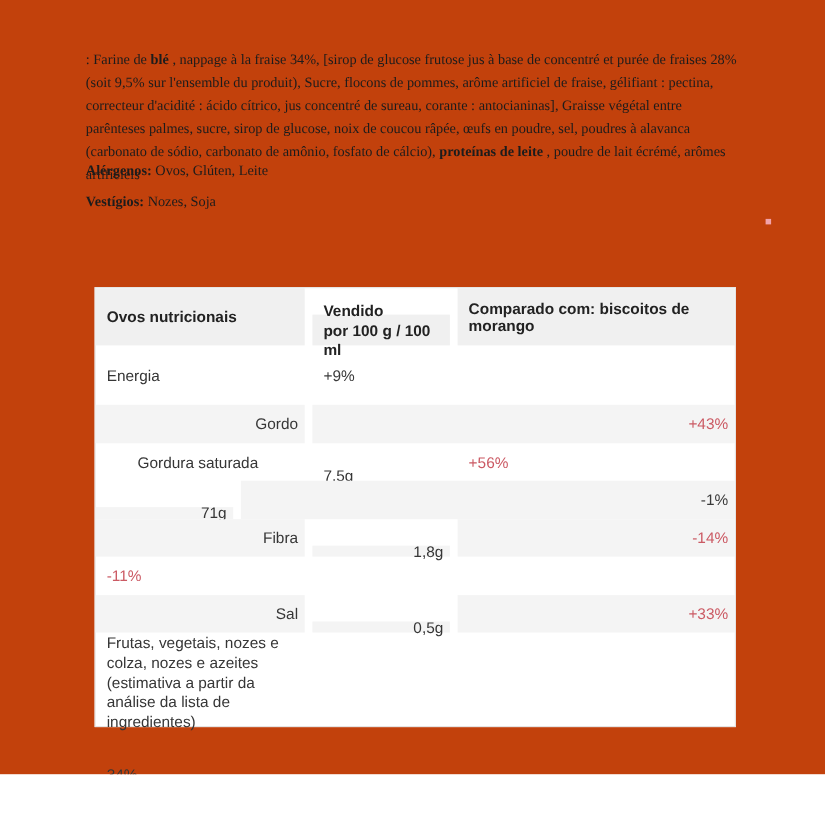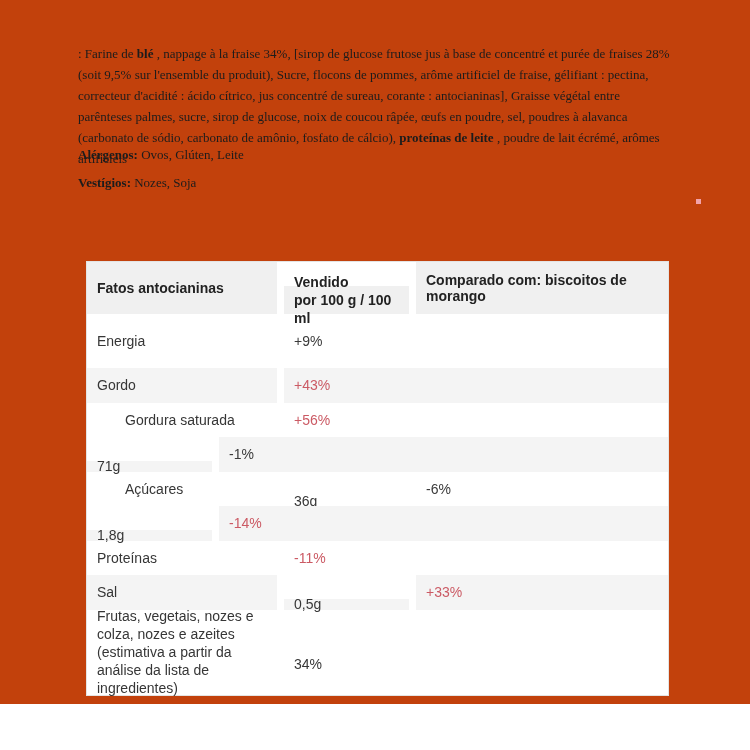--- a/index.html
+++ b/index.html
@@ -52,30 +52,30 @@
   .t-row { display: flex; gap: 7px; }
   .t-cell {
     display: flex;
     align-items: center;
     padding-left: 10px;
     padding-right: 6px;
   }
   .c1 { width: 190px; flex: none; }
   .c2 { width: 125px; flex: none; margin-top: 24px; }
   .c3 { flex: 1; }
-  .t-row.gray .t-cell { background: #f4f4f4; }
+  .t-row.gray .t-cell { background: #f4f4f4; justify-content: flex-end; }
   .t-row.header .t-cell { background: #f0f0f0; }
   .t-row.header {
     height: 52px;
     font-weight: bold;
     color: #222222;
   }
   .t-row.tall { height: 54px; }
   .t-row.std { height: 34.5px; }
-  .t-row.last { height: 85px; }
+  .t-row.last { height: 85px; flex-direction: column; }
   .pre { white-space: pre-line; line-height: 18px; }
   .multiline { line-height: 18px; }
   .indent { padding-left: 28px; }
   .pct-red { color: #cb5a64; }
   .pct-dark { color: #3a3a3a; }
 </style>
 </head>
 <body>
 
 <div id="canvas">
@@ -85,21 +85,21 @@
   <p class="serif-block" id="allergens-line"><b>Alérgenos:</b><span> Ovos, Glúten, Leite</span></p>
 
   <p class="serif-block" id="traces-line"><b>Vestígios:</b><span> Nozes, Soja</span></p>
 
   <div id="pink-marker"></div>
 
   <div id="nutrition-table">
 
     <div class="t-row header">
       <div class="t-cell c1">
-          <span>Fatos antocianinas</span>
+          <span>Ovos nutricionais</span>
         </div>
       <div class="t-cell c2">
           <span class="pre">Vendido
 por 100 g / 100 ml</span>
         </div>
       <div class="t-cell c3">
           <span>Comparado com: biscoitos de morango</span>
         </div>
     </div>
 
@@ -118,59 +118,51 @@
         </div>
       <div class="t-cell c3">
           <span class="pct-red">+43%</span>
         </div>
     </div>
 
     <div class="t-row std">
       <div class="t-cell c1">
           <span class="indent">Gordura saturada</span>
         </div>
+      <div class="t-cell c2">
+          <span>7,5g</span>
+        </div>
       <div class="t-cell c3">
           <span class="pct-red">+56%</span>
         </div>
     </div>
 
     <div class="t-row std gray">
       <div class="t-cell c2">
           <span>71g</span>
         </div>
       <div class="t-cell c3">
           <span class="pct-dark">-1%</span>
         </div>
     </div>
 
-    <div class="t-row std">
-      <div class="t-cell c1">
-          <span class="indent">Açúcares</span>
-        </div>
-      <div class="t-cell c2">
-          <span>36g</span>
-        </div>
-      <div class="t-cell c3">
-          <span class="pct-dark">-6%</span>
-        </div>
-    </div>
 
     <div class="t-row std gray">
+      <div class="t-cell c1">
+          <span>Fibra</span>
+        </div>
       <div class="t-cell c2">
           <span>1,8g</span>
         </div>
       <div class="t-cell c3">
           <span class="pct-red">-14%</span>
         </div>
     </div>
 
     <div class="t-row std">
-      <div class="t-cell c1">
-          <span>Proteínas</span>
-        </div>
       <div class="t-cell c3">
           <span class="pct-red">-11%</span>
         </div>
     </div>
 
     <div class="t-row std gray">
       <div class="t-cell c1">
           <span>Sal</span>
         </div>
       <div class="t-cell c2">

